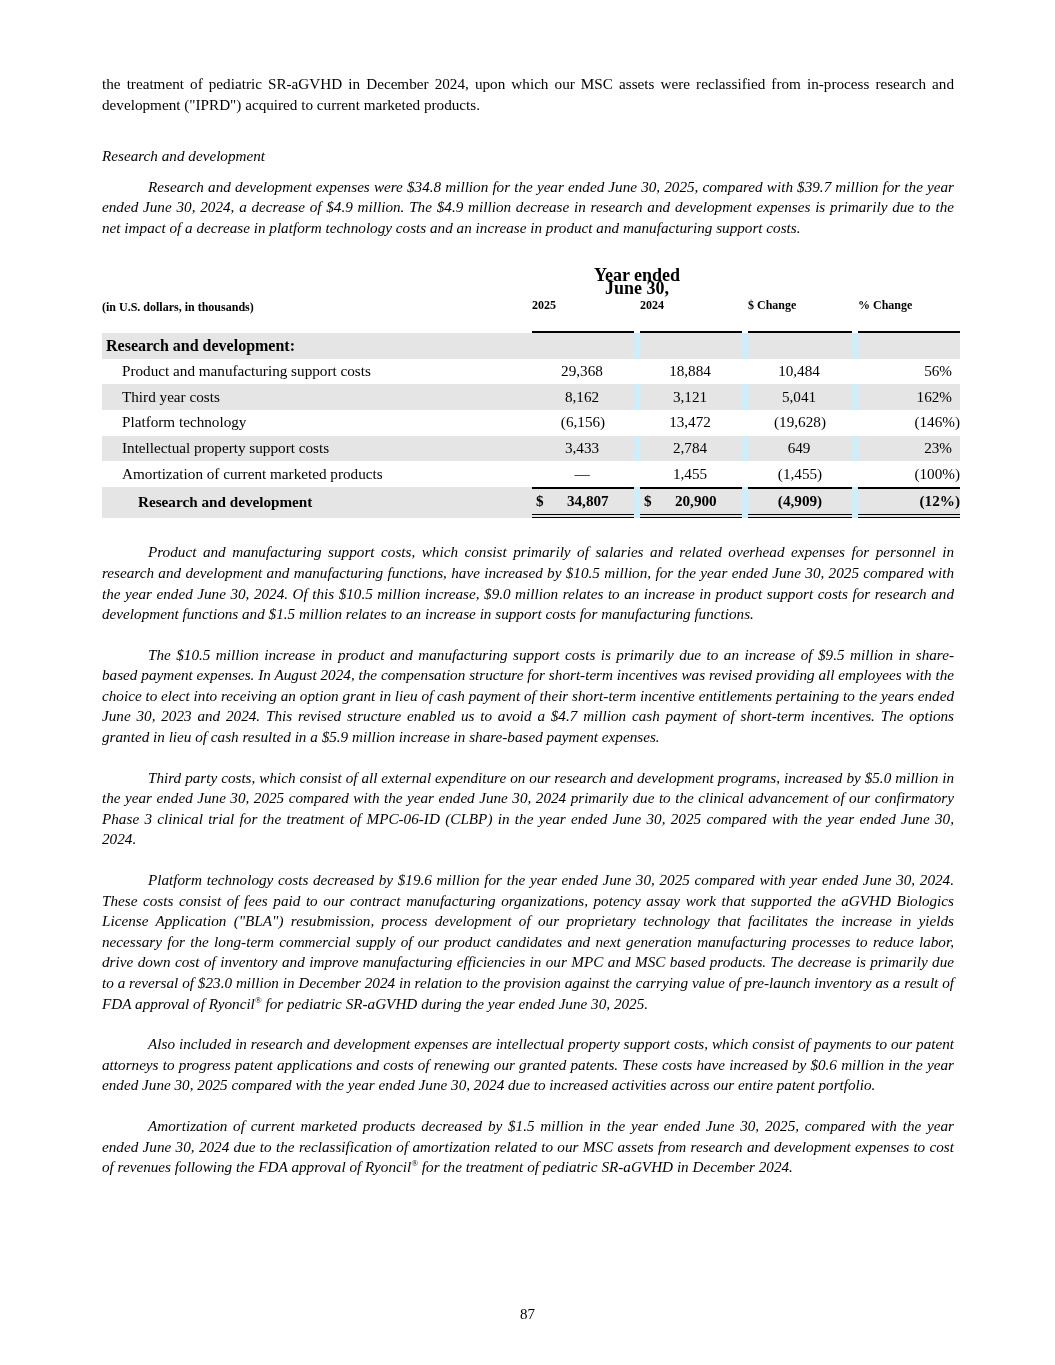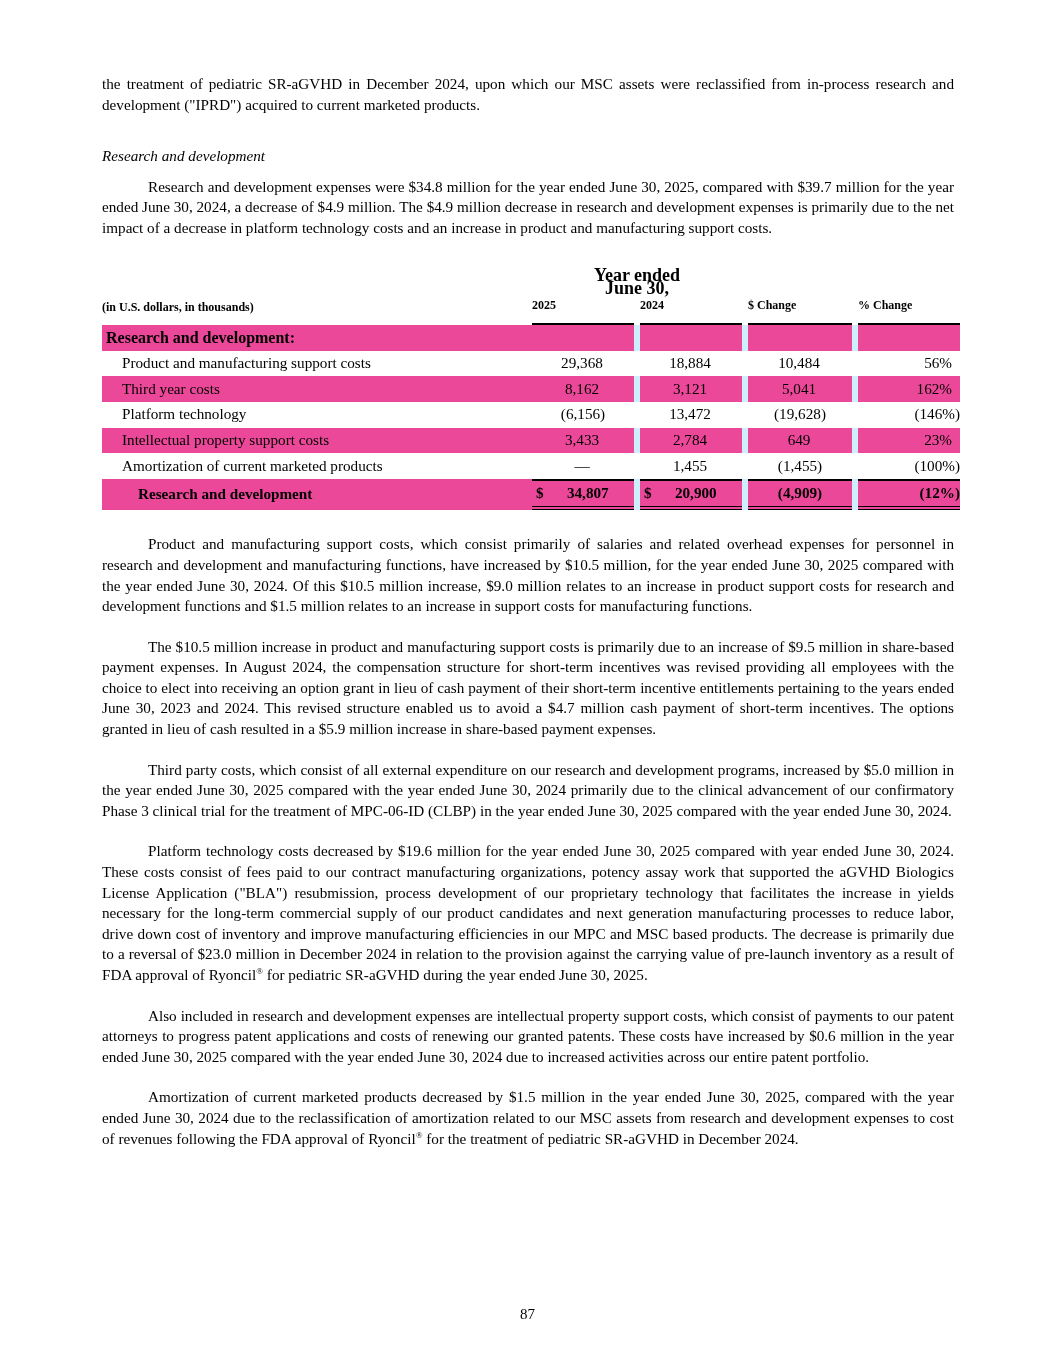--- a/index.html
+++ b/index.html
@@ -3,34 +3,34 @@
 <meta charset="utf-8">
 <style>
   html, body { margin: 0; padding: 0; background: #ffffff; }
   body {
     width: 1055px; height: 1365px; position: relative; overflow: hidden;
     font-family: "Liberation Serif", "DejaVu Serif", serif;
     color: #000; font-size: 15.2px; line-height: 20.6px;
   }
   .page { position: absolute; left: 102px; top: 74px; width: 852px; }
   p { margin: 0; text-align: justify; }
-  .indent { text-indent: 46px; }
+  .indent { text-indent: 46px; font-style: italic; }
   .section-title { font-style: italic; margin-top: 31px; margin-bottom: 10px; }
   .gap { margin-top: 20px; }
   sup { font-size: 9px; line-height: 0; vertical-align: 6px; }
 
   
   .tbl-wrap { position: relative; margin-top: 30px; width: 858px; }
   table { border-collapse: separate; border-spacing: 0; width: 858px; table-layout: fixed; }
   td { padding: 0; height: 25.6px; vertical-align: middle; }
   .hdr-group td { height: 14px; font-size: 18px; font-weight: bold; line-height: 13px; text-align: center; }
-  .hdr-row td { font-size: 12px; font-weight: bold; height: 20px; vertical-align: bottom; padding-bottom: 8px; }
+  .hdr-row td { font-size: 12px; font-weight: bold; height: 20px; vertical-align: bottom; padding-bottom: 16px; }
   .hdr-row .col-h { text-align: left; border-bottom: 2px solid #000; }
   .gapcell { width: 6px; }
-  .shade td { background: #ec4899; }
+  .shade td { background: #e5e5e5; }
   .shade td.gapcell { background: #cdeefb; }
   .section-row td { font-weight: bold; font-size: 16px; }
   .lbl { padding-left: 20px; white-space: nowrap; }
   .num { text-align: center; padding-right: 2px; white-space: nowrap; }
   .pct { text-align: right; padding-right: 0; white-space: nowrap; }
   .total td { font-weight: bold; }
   .total .lbl { padding-left: 36px; }
   .total .boxed { border-top: 2px solid #000; border-bottom: 4px double #000; }
   .dollar { float: left; padding-left: 4px; }
   .page-num { position: absolute; top: 1304px; left: 0; width: 1055px; text-align: center; font-size: 15px; }

